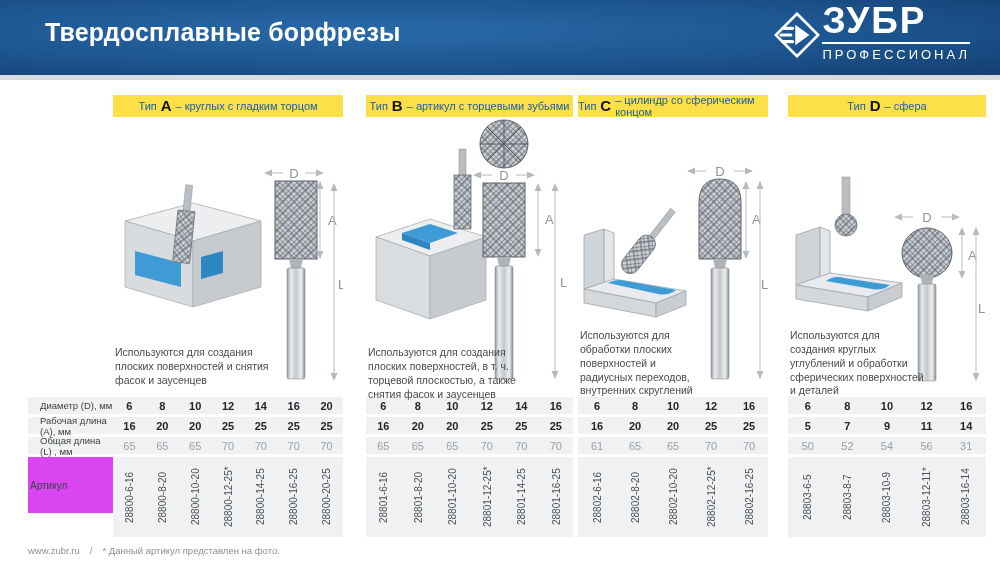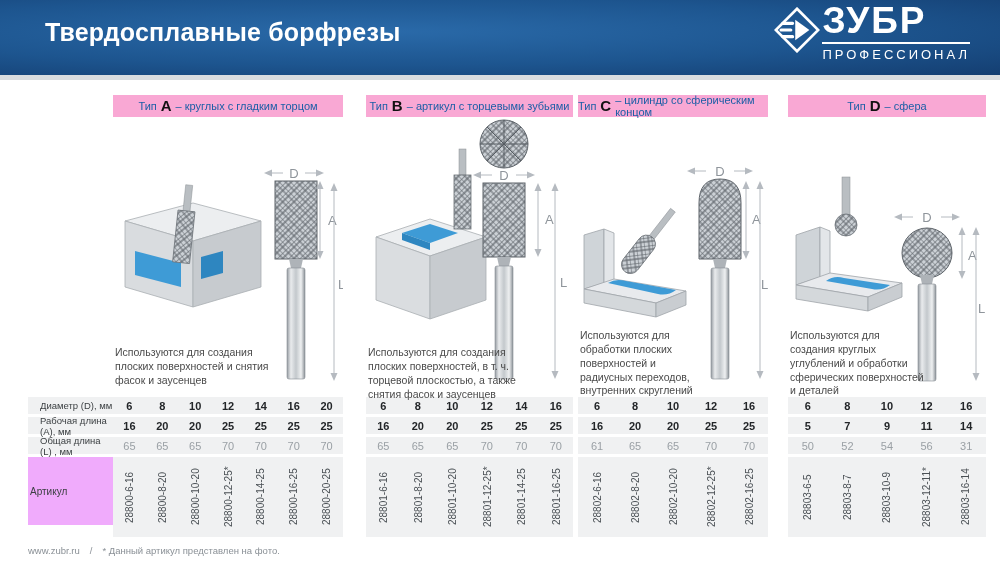--- a/index.html
+++ b/index.html
@@ -5,34 +5,34 @@
   * { margin:0; padding:0; box-sizing:border-box; }
   html,body { background:#fff; }
   body { width:1000px; height:563px; position:relative; overflow:hidden;
          font-family:"Liberation Sans", sans-serif; }
 
   
   .hdr { height:80px; background:radial-gradient(ellipse at 38% 42%, #2a6aa9 0%, #1d558f 55%, #143e71 100%);
          border-bottom:5px solid #d9dcdf; display:flex; align-items:center; justify-content:space-between;
          padding:0 30px 11px 45px; }
   .hdr-title { color:#fff; font-size:25px; font-weight:bold; letter-spacing:.2px; }
-  .logo { display:flex; align-items:center; gap:2px; }
+  .logo { display:flex; align-items:flex-end; gap:2px; }
   .logo-txt .brand { color:#fff; font-size:37px; font-weight:bold; letter-spacing:2px; line-height:1; }
   .logo-txt .sub { color:#fff; font-size:13px; letter-spacing:3px; border-top:2px solid #fff;
                    margin-top:3px; padding-top:3px; text-align:right; }
 
   
   .cols { display:flex; margin-top:15px; padding-left:28px; }
   .col-l { width:85px; }
   .col-a { width:230px; margin-right:23px; }
   .col-b { width:207px; margin-right:5px; }
   .col-c { width:190px; margin-right:20px; }
   .col-d { width:198px; }
 
-  .strip { height:22px; background:#f9a8d4; display:flex; align-items:center; justify-content:center;
+  .strip { height:22px; background:#fde047; display:flex; align-items:center; justify-content:center;
            color:#1b5ea6; font-size:11px; }
   .strip .t-pre { margin-right:4px; }
   .strip .t-letter { color:#111; font-size:15px; font-weight:bold; margin-right:4px; position:relative; top:-1px; }
   .ph-strip { height:22px; }
   .zone { position:relative; height:274px; }
   .ph-zone { height:280px; }
   .zone svg.art { position:absolute; left:0; top:0; }
   .desc { position:absolute; left:2px; top:212px; font-size:10.5px; line-height:1.32; color:#4a4a4a; }
   .zone.za .desc, .zone.zb .desc { width:155px;margin-top:17px; }
   .zone.zc .desc { width:124px; }
@@ -42,21 +42,21 @@
   
   .seg { margin-top:6px; }
   .row { height:17px; background:#f0f1f2; display:flex; align-items:center; margin-bottom:3px; }
   .row .cell { flex:1; text-align:center; font-size:11px; color:#232629; }
   .row.bold .cell { font-weight:bold; }
   .row.gray .cell { color:#9aa0a5; font-weight:normal; }
   .arts { height:80px; background:#f0f1f2; display:flex; }
   .arts .cell { flex:1; writing-mode:vertical-rl; transform:rotate(180deg);
                 display:grid; place-items:center; font-size:10px; color:#4a5055; }
   .lblrow { justify-content:flex-start; padding-left:12px; font-size:9.5px; color:#3c4043; }
-  .lbl-art { height:68px; background:#f0abfc; display:flex; align-items:center; padding-left:2px;
+  .lbl-art { height:56px; background:#d946ef; display:flex; align-items:center; padding-left:2px;
              font-size:10px; color:#3c4043; }
 
   
   .foot { position:absolute; left:28px; top:545px; font-size:9.5px; color:#8a9096; display:flex; gap:10px; }
 </style>
 </head>
 <body>
 
 <div class="hdr">
   <div class="hdr-title">Твердосплавные борфрезы</div>

